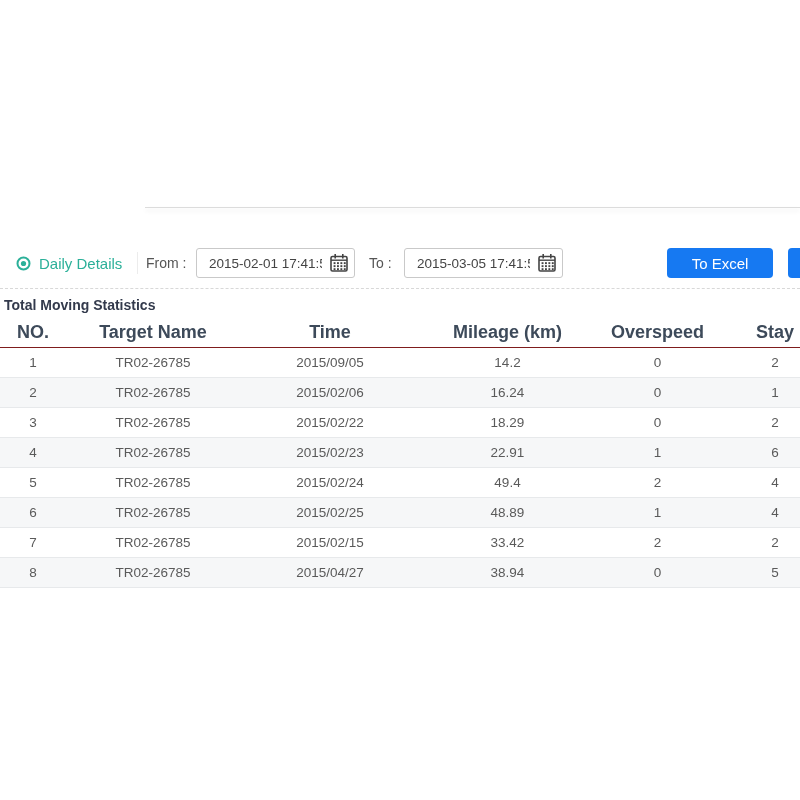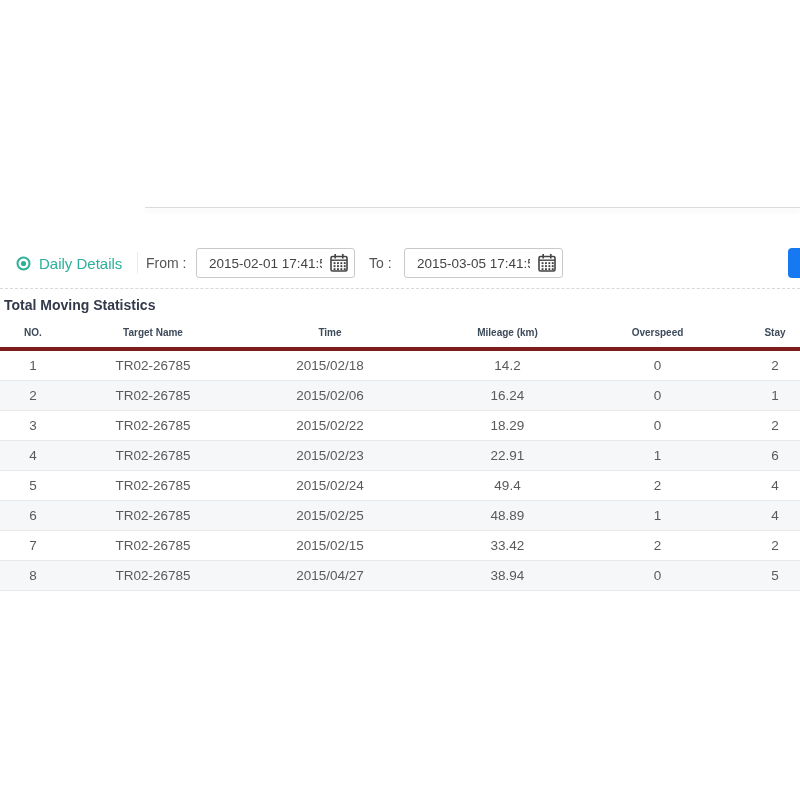--- a/index.html
+++ b/index.html
@@ -35,22 +35,22 @@
   .btn-search{left:560px;width:97px;}
   .btn-excel{left:667px;width:106px;}
   .btn-cropped{left:788px;width:50px;}
   
   .dashed-sep{position:absolute;top:288px;left:0;width:800px;height:0;border-top:1px dashed #d8d8d8;}
   
   .table-title{position:absolute;top:297px;left:4px;font-size:14px;font-weight:bold;color:#333a4c;}
   .table-wrap{position:absolute;top:318px;left:0;width:800px;overflow:hidden;}
   table{border-collapse:collapse;table-layout:fixed;width:830px;}
   th{
-    height:29px;font-size:10px;font-weight:bold;color:#3d4a5a;text-align:center;
-    border-bottom:4px solid #7f1d1d;padding:0;white-space:nowrap;
+    height:29px;font-size:18px;font-weight:bold;color:#3d4a5a;text-align:center;
+    border-bottom:1px solid #7f1d1d;padding:0;white-space:nowrap;
   }
   td{
     height:29px;font-size:13.5px;color:#5a5a5a;text-align:center;
     border-bottom:1px solid #e7e9eb;padding:0;white-space:nowrap;
   }
   tbody tr:nth-child(even){background:#f6f7f8;}
 </style>
 </head>
 <body>
 
@@ -121,20 +121,21 @@
               <rect x="14.8" y="12.2" width="1.9" height="1.9"></rect>
             <rect x="4.6" y="15.2" width="1.9" height="1.9"></rect>
               <rect x="8.0" y="15.2" width="1.9" height="1.9"></rect>
               <rect x="11.4" y="15.2" width="1.9" height="1.9"></rect>
               <rect x="14.8" y="15.2" width="1.9" height="1.9"></rect>
           </g>
         </svg>
       </button>
     </span>
 
+    <button class="btn btn-excel">To Excel</button>
     <button class="btn btn-cropped"></button>
   </div>
 
   <div class="dashed-sep"></div>
 
   <div class="table-title">Total Moving Statistics</div>
 
   <div class="table-wrap">
     <table>
       <colgroup id="cols">
@@ -152,21 +153,21 @@
             <th>Time</th>
             <th>Mileage (km)</th>
             <th>Overspeed</th>
             <th>Stay</th>
           </tr>
         </thead>
       <tbody id="body-rows">
           <tr>
             <td>1</td>
             <td>TR02-26785</td>
-            <td>2015/02/18</td>
+            <td>2015/09/05</td>
             <td>14.2</td>
             <td>0</td>
             <td>2</td>
           </tr>
           <tr>
             <td>2</td>
             <td>TR02-26785</td>
             <td>2015/02/06</td>
             <td>16.24</td>
             <td>0</td>

